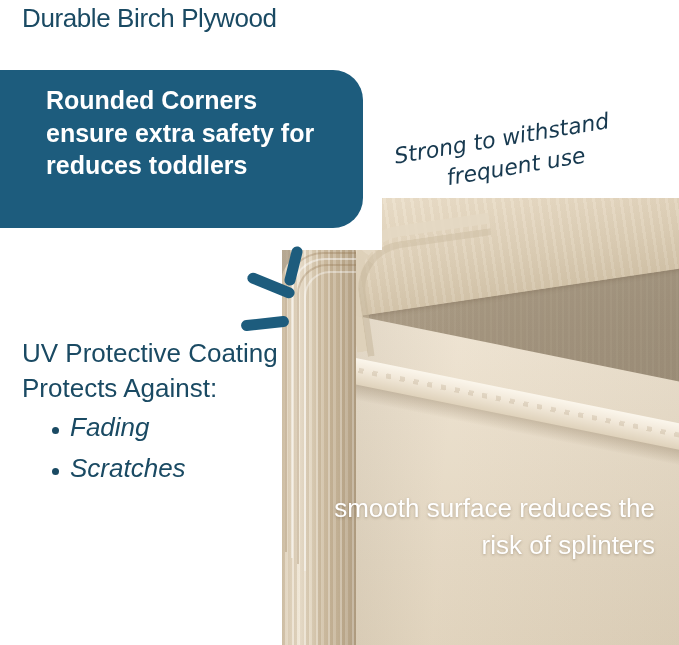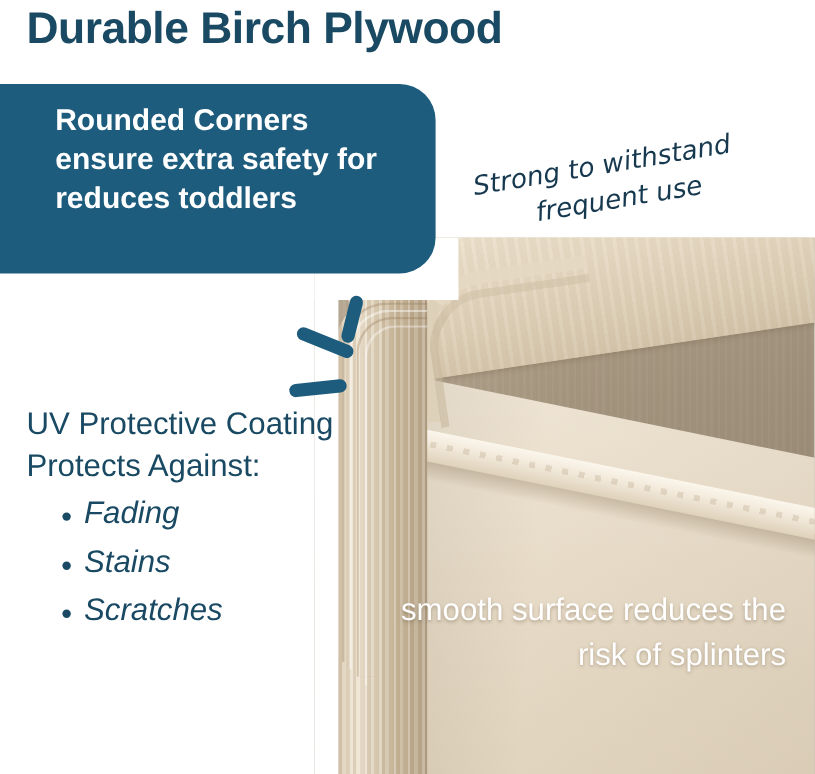--- a/index.html
+++ b/index.html
@@ -131,21 +131,21 @@
   .photo-mask-left{
     position:absolute; left:0; top:0; width:20px; height:447px; background:#ffffff;
   }
   .photo-mask-topleft{
     position:absolute; left:0; top:0; width:120px; height:52px; background:#ffffff;
   }
 
   
   .title{
     position:absolute; left:22px; top:3px;
-    font-size:37px; font-weight:bold; color:#1a4a63;
+    font-size:26px; font-weight:normal; color:#1a4a63;
     letter-spacing:-0.4px; white-space:nowrap;
   }
 
   .badge{
     position:absolute; left:-30px; top:70px; width:393px; height:158px;
     background:#1d5c7d;
     border-top-right-radius:30px; border-bottom-right-radius:30px;
     border-top-left-radius:30px; border-bottom-left-radius:30px;
   }
   .badge-text{
@@ -231,20 +231,19 @@
   <div class="sparks">
     <span class="spark s1"></span>
     <span class="spark s2"></span>
     <span class="spark s3"></span>
   </div>
 
   <div class="uv-block">
     <div>UV Protective Coating Protects Against:</div>
     <ul class="uv-list">
       <li>Fading</li>
-      <li>Stains</li>
       <li>Scratches</li>
     </ul>
   </div>
 
   <div class="smooth-text">smooth surface reduces the risk of splinters</div>
 
 </div>
 
 </body></html>

